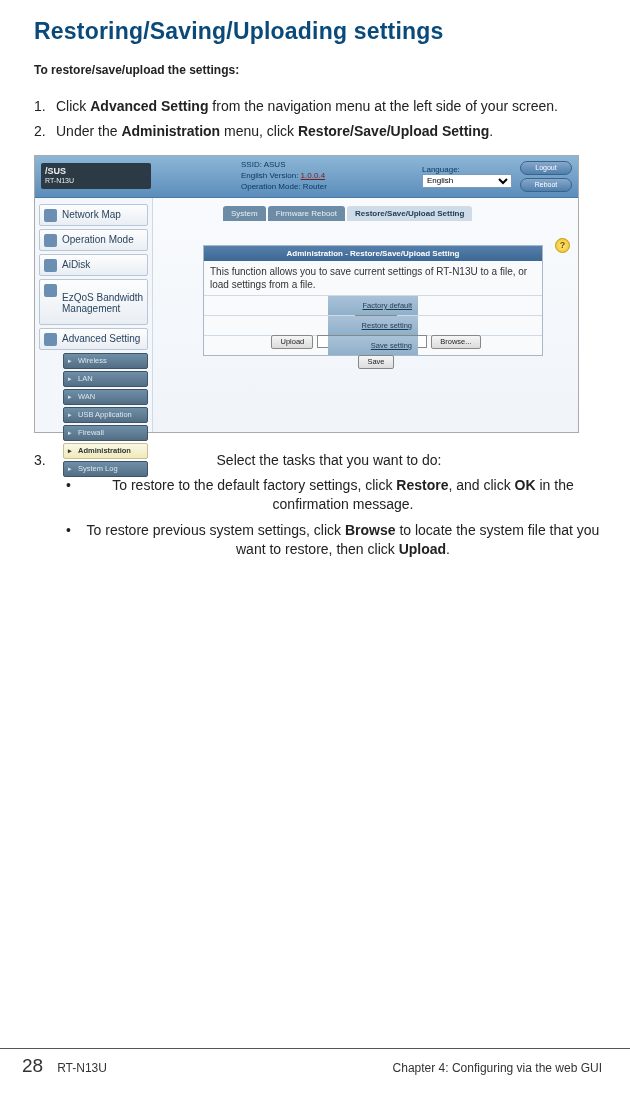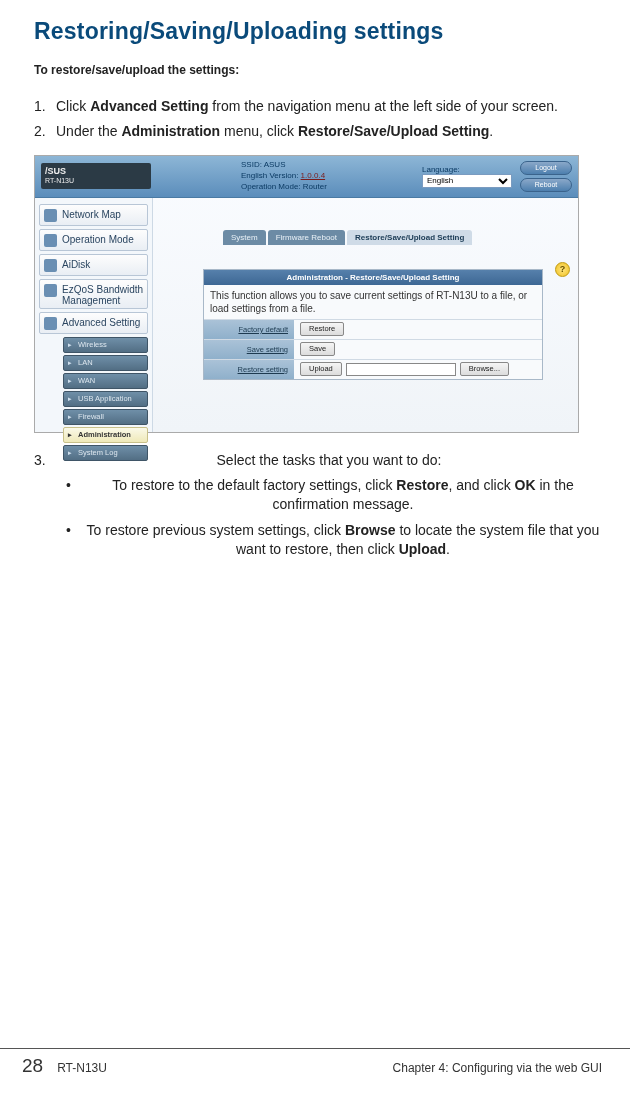--- a/index.html
+++ b/index.html
@@ -166,21 +166,20 @@
     background: linear-gradient(#faf9e8, #efe9b9);
     color: #333;
     font-weight: bold;
     border-color: #c8c08a;
   }
   .sub-item.active::before { color: #333; content: "▸"; }
   .main {
     flex: 1;
     position: relative;
     padding: 8px 10px;
-    margin-top: 24px;
   }
   .tabs {
     display: flex;
     gap: 2px;
     margin-left: 60px;
   }
   .tab {
     padding: 3px 8px;
     background: #6c8ba5;
     color: #e8f0f6;
@@ -210,20 +209,21 @@
     font-size: 10px;
     color: #333;
     padding: 4px 6px;
     line-height: 1.3;
   }
   .panel-row {
     display: flex;
     align-items: center;
     height: 20px;
     border-top: 1px solid #d0dae4;
+    flex-direction: column;
   }
   .panel-row .lbl {
     width: 90px;
     background: linear-gradient(#aac2d7, #8fb0cb);
     color: #1d3a50;
     font-size: 7.5px;
     text-align: right;
     padding-right: 6px;
     line-height: 19px;
     height: 100%;
@@ -333,21 +333,21 @@
     <div class="tb-buttons">
       <div class="btn">Logout</div>
       <div class="btn">Reboot</div>
     </div>
   </div>
   <div class="body-area">
     <div class="sidebar">
       <div class="nav-btn">Network Map</div>
       <div class="nav-btn">Operation Mode</div>
       <div class="nav-btn">AiDisk</div>
-      <div class="nav-btn" style="height:30px;line-height:1.1;padding-top:2px;">EzQoS Bandwidth Management</div>
+      <div class="nav-btn" style="height:46px;line-height:1.1;padding-top:2px;">EzQoS Bandwidth Management</div>
       <div class="nav-btn">Advanced Setting</div>
       <div class="sub-list">
         <div class="sub-item">Wireless</div>
         <div class="sub-item">LAN</div>
         <div class="sub-item">WAN</div>
         <div class="sub-item">USB Application</div>
         <div class="sub-item">Firewall</div>
         <div class="sub-item active">Administration</div>
         <div class="sub-item">System Log</div>
       </div>
@@ -362,32 +362,32 @@
       <div class="panel">
         <div class="panel-header">Administration - Restore/Save/Upload Setting</div>
         <div class="panel-desc">This function allows you to save current settings of RT-N13U to a file, or load settings from a file.</div>
         <div class="panel-row">
           <div class="lbl">Factory default</div>
           <div class="ctrl">
               <div class="mini-btn">Restore</div>
             </div>
         </div>
         <div class="panel-row">
-          <div class="lbl">Save setting</div>
-          <div class="ctrl">
-              <div class="mini-btn">Save</div>
-            </div>
-        </div>
-        <div class="panel-row">
           <div class="lbl">Restore setting</div>
           <div class="ctrl">
             <div class="mini-btn">Upload</div>
             <div class="file-field"></div>
             <div class="mini-btn">Browse...</div>
           </div>
+        </div>
+        <div class="panel-row">
+          <div class="lbl">Save setting</div>
+          <div class="ctrl">
+              <div class="mini-btn">Save</div>
+            </div>
         </div>
       </div>
     </div>
   </div>
 </div>
 
 <ol class="steps" start="3" style="counter-reset: step 2; text-align: center;">
   <li>
     <span>Select the tasks that you want to do:</span>
     <ul class="bullets">

